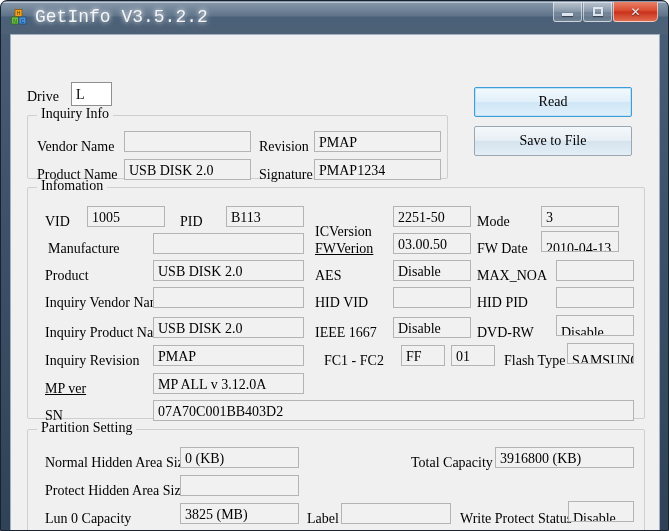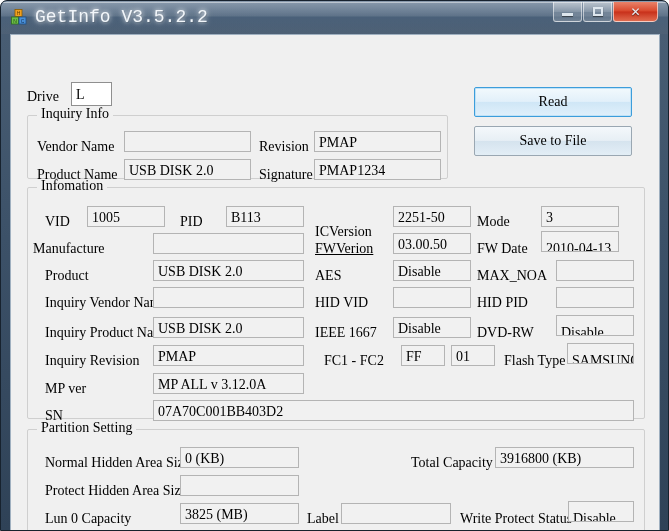--- a/index.html
+++ b/index.html
@@ -236,21 +236,21 @@
 
     <div class="lbl" style="left:34px; top:180px;">VID</div>
     <div class="fld" style="left:76px; top:171px; width:78px; height:21px;">1005</div>
     <div class="lbl" style="left:169px; top:180px;">PID</div>
     <div class="fld" style="left:215px; top:171px; width:78px; height:21px;">B113</div>
     <div class="lbl" style="left:304px; top:184px;margin-top:6px;">ICVersion</div>
     <div class="fld" style="left:382px; top:171px; width:78px; height:21px;">2251-50</div>
     <div class="lbl" style="left:466px; top:180px;">Mode</div>
     <div class="fld" style="left:530px; top:171px; width:78px; height:21px;">3</div>
 
-    <div class="lbl" style="left:22px; top:207px;">Manufacture</div>
+    <div class="lbl" style="left:37px; top:207px;">Manufacture</div>
     <div class="fld" style="left:142px; top:198px; width:151px; height:21px;"></div>
     <div class="lbl" style="left:304px; top:207px;text-decoration:underline;">FWVerion</div>
     <div class="fld" style="left:382px; top:198px; width:78px; height:21px;">03.00.50</div>
     <div class="lbl" style="left:466px; top:207px;">FW Date</div>
     <div class="fld raised" style="left:530px; top:196px; width:78px; height:21px;">2010-04-13</div>
 
     <div class="lbl" style="left:34px; top:234px;">Product</div>
     <div class="fld" style="left:142px; top:225px; width:151px; height:21px;">USB DISK 2.0</div>
     <div class="lbl" style="left:304px; top:234px;">AES</div>
     <div class="fld" style="left:382px; top:225px; width:78px; height:21px;">Disable</div>
@@ -272,21 +272,21 @@
     <div class="fld raised" style="left:545px; top:280px; width:78px; height:21px;">Disable</div>
 
     <div class="lbl" style="left:34px; top:319px;">Inquiry Revision</div>
     <div class="fld" style="left:142px; top:310px; width:151px; height:21px;">PMAP</div>
     <div class="lbl" style="left:313px; top:319px;">FC1 - FC2</div>
     <div class="fld" style="left:390px; top:310px; width:44px; height:21px;">FF</div>
     <div class="fld" style="left:440px; top:310px; width:44px; height:21px;">01</div>
     <div class="lbl" style="left:493px; top:319px;">Flash Type</div>
     <div class="fld raised" style="left:556px; top:308px; width:67px; height:21px;">SAMSUNG</div>
 
-    <div class="lbl" style="left:34px; top:347px;">MP ver</div>
+    <div class="lbl" style="left:34px; top:347px;text-decoration:underline;">MP ver</div>
     <div class="fld" style="left:142px; top:338px; width:151px; height:21px;">MP ALL v 3.12.0A</div>
 
     <div class="lbl" style="left:34px; top:374px;">SN</div>
     <div class="fld" style="left:142px; top:365px; width:481px; height:21px;">07A70C001BB403D2</div>
 
     <div class="group" style="left:16px; top:394px; width:618px; height:110px;">
       <div class="group-title">Partition Setting</div>
     </div>
 
     <div class="lbl" style="left:34px; top:421px;">Normal Hidden Area Size</div>

